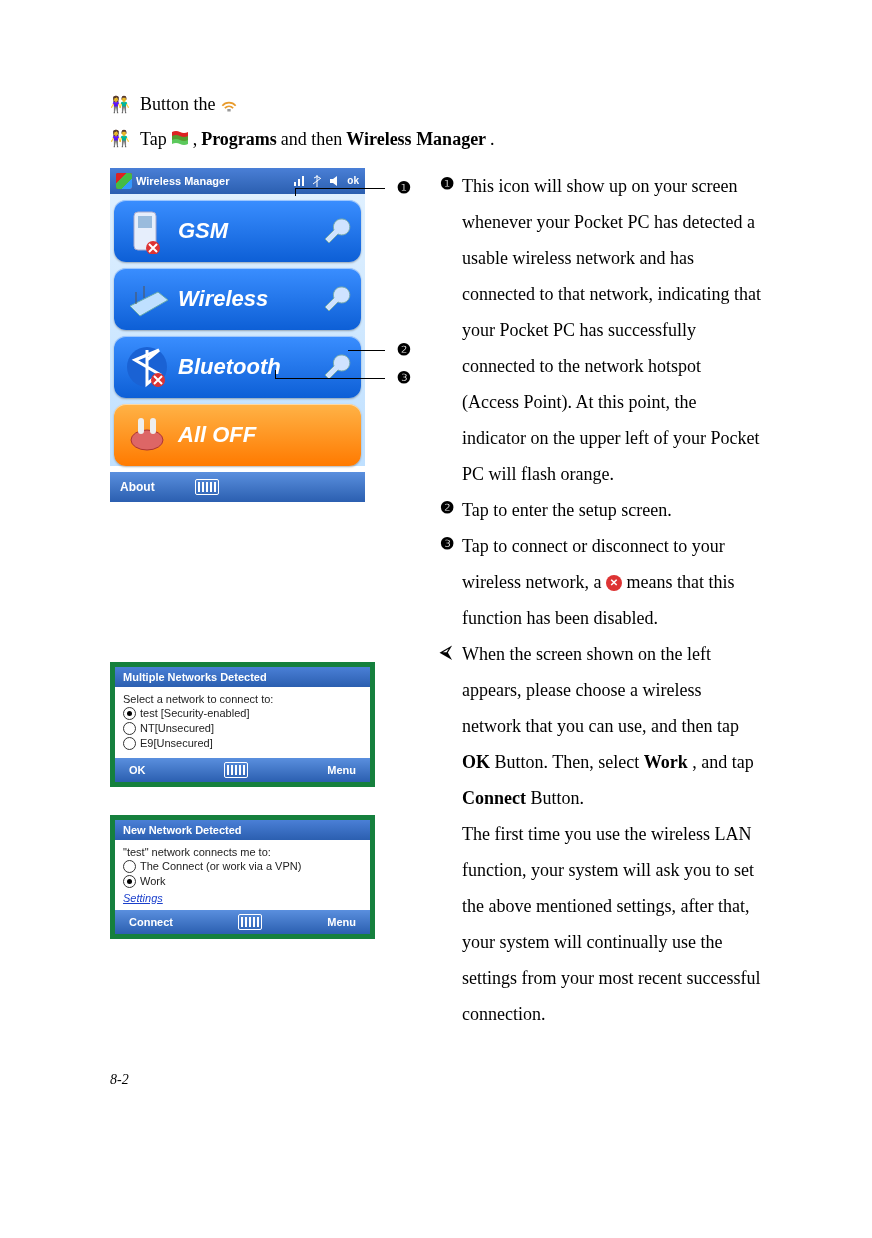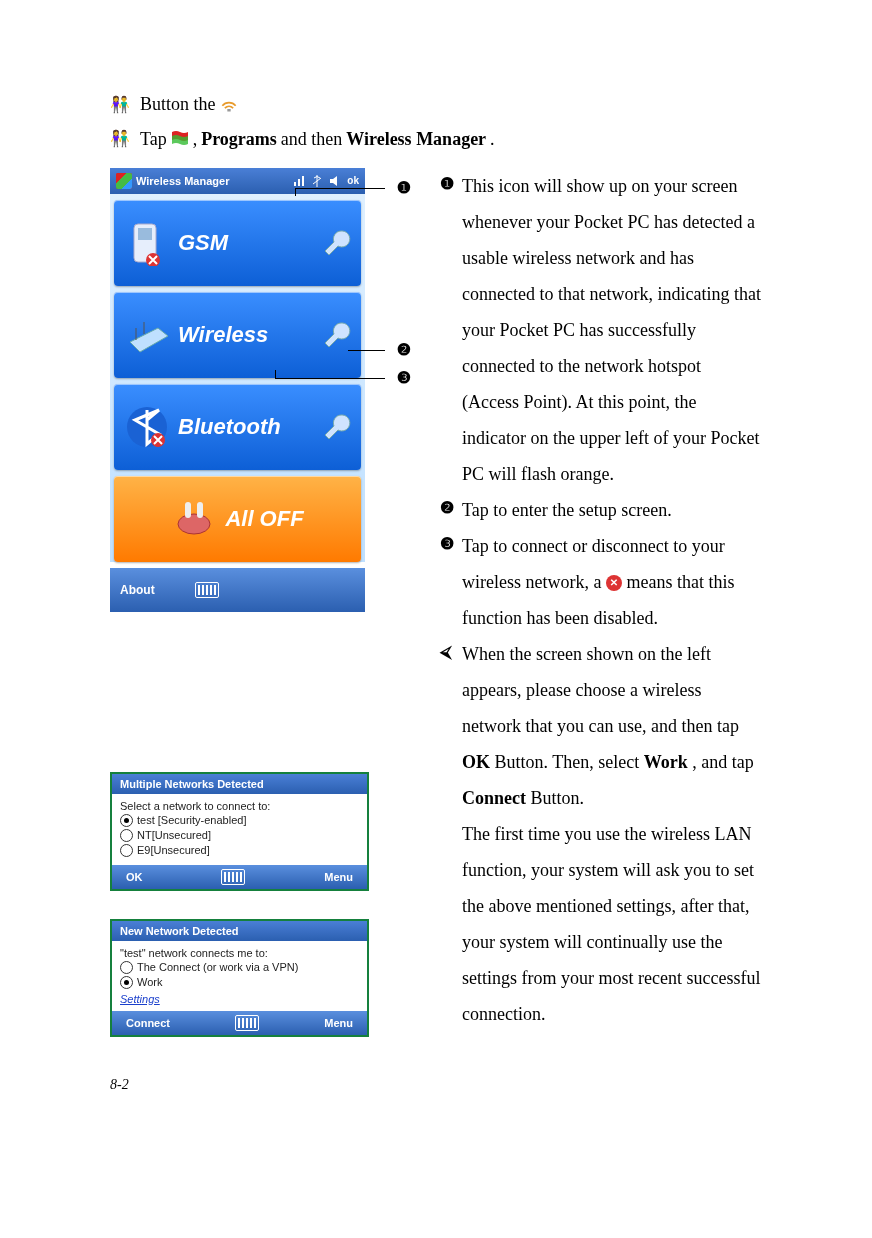--- a/index.html
+++ b/index.html
@@ -104,52 +104,51 @@
     width: 12px; height: 12px;
     display: inline-flex;
   }
   .wm-body {
     background: linear-gradient(#dff0ff, #bfe0ff);
     padding: 6px 4px 0 4px;
   }
   .wm-tile {
     height: 62px;
     margin-bottom: 6px;
-    border-radius: 4px;
+    border-radius: 12px;
     background: linear-gradient(#3a8eff, #0d5fd6);
     color: #fff;
     display: flex;
     align-items: center;
     font-family: Arial, sans-serif;
     font-weight: bold;
     font-size: 22px;
     font-style: italic;
-    padding: 12px 10px;
+    padding: 0 10px;
     box-shadow: inset 0 1px 0 rgba(255,255,255,0.5), 0 1px 2px rgba(0,0,0,0.3);
     position: relative;
   }
   .wm-tile.orange {
     background: linear-gradient(#ffb347, #ff7a00);
-    justify-content: center;
   }
   .tile-left-icon {
     width: 46px; height: 46px;
     margin-right: 8px;
     display: flex;
     align-items: center;
     justify-content: center;
   }
   .tile-right-icon {
     position: absolute;
     right: 8px;
     width: 32px; height: 32px;
     display: flex; align-items: center; justify-content: center;
   }
   .wm-footer {
-    height: 44px;
+    height: 30px;
     background: linear-gradient(#5a8fde, #2b5fb0);
     display: flex;
     align-items: center;
     color: #fff;
     font-family: Tahoma, Arial, sans-serif;
     font-weight: bold;
     font-size: 12px;
     padding: 0 10px;
     gap: 40px;
   }
@@ -176,21 +175,21 @@
     top: -10px;
     font-family: "Times New Roman", serif;
     font-weight: bold;
     font-size: 16px;
     background: #fff;
   }
 
   
   .popup {
     width: 255px;
-    border: 2px solid #15803d;
+    border: 5px solid #15803d;
     font-family: Tahoma, Arial, sans-serif;
     font-size: 11px;
     margin-top: 28px;
     background: #fff;
   }
   .popup-title {
     background: linear-gradient(#4a7fd6, #2b5fb0);
     color: #fff;
     font-weight: bold;
     padding: 4px 8px;

